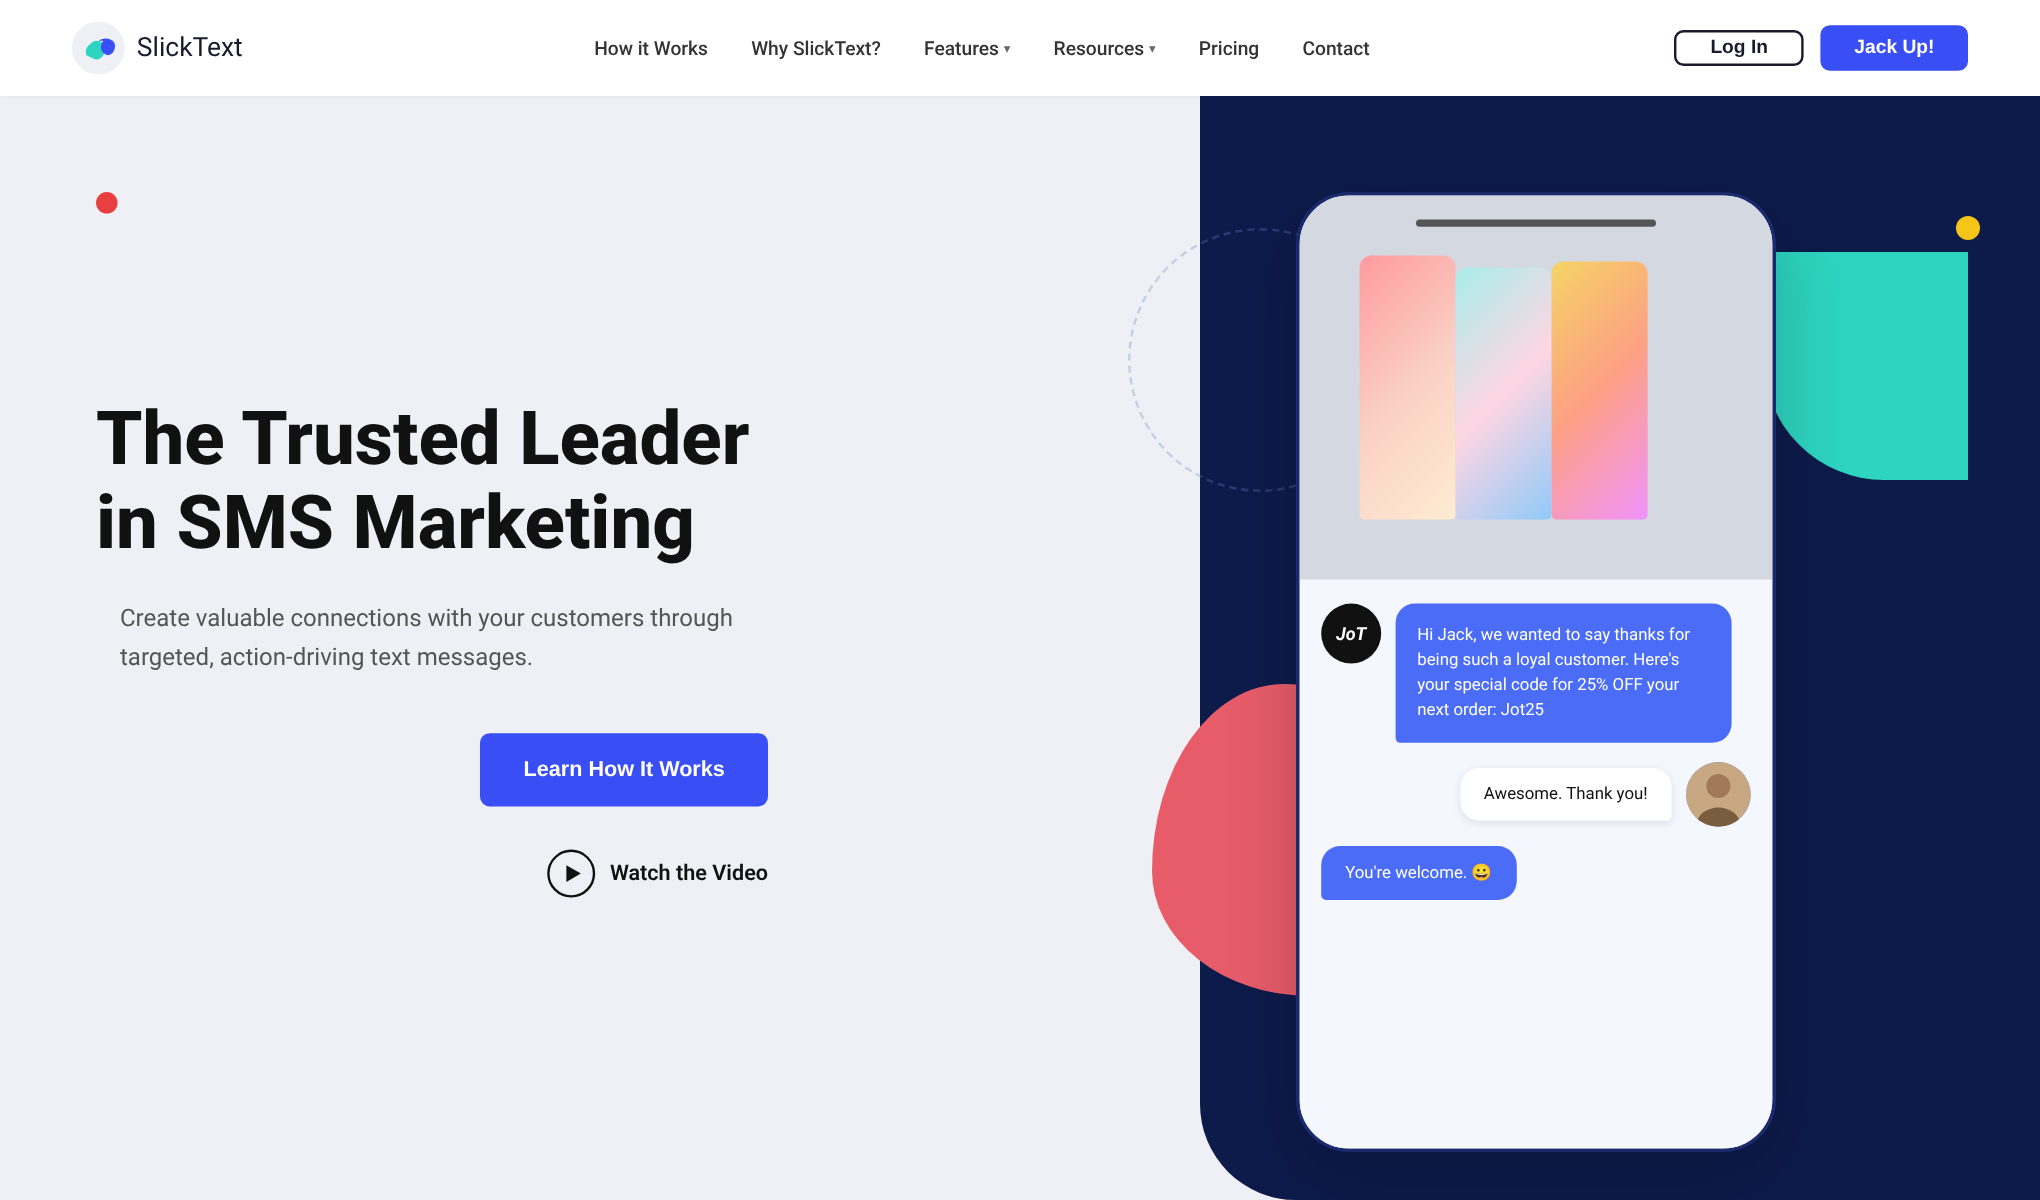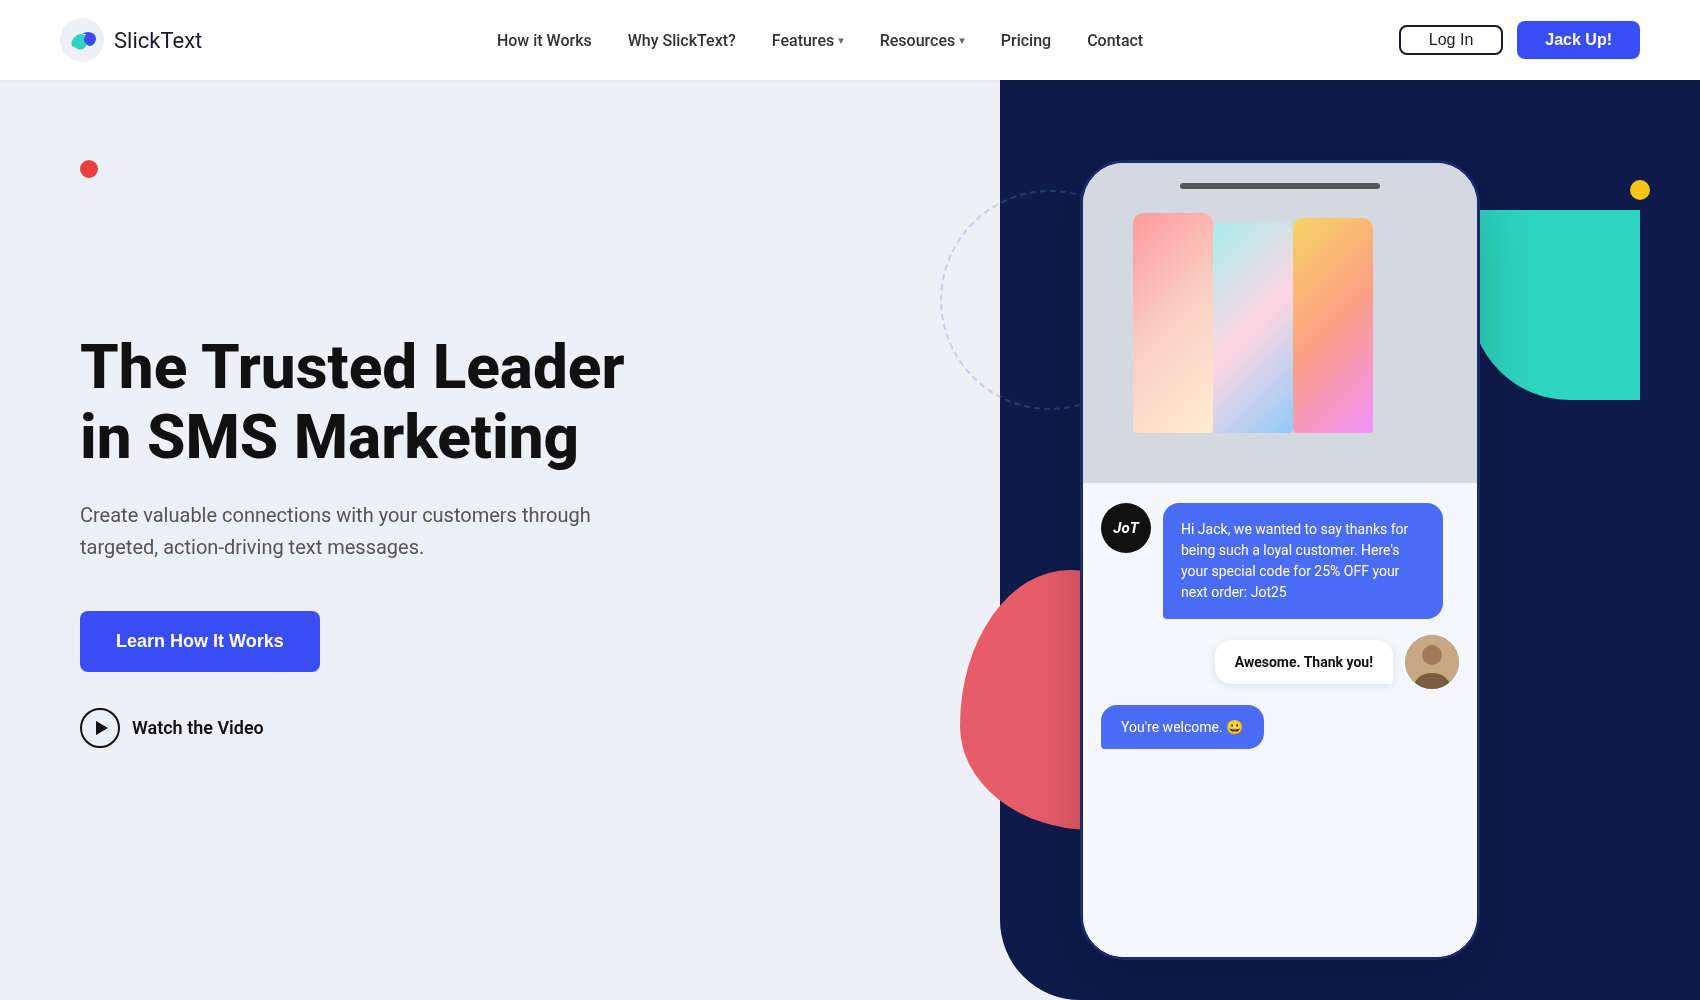--- a/index.html
+++ b/index.html
@@ -61,21 +61,21 @@
       display: flex;
       align-items: center;
       gap: 14px;
     }
     .btn-login {
       padding: 4px 28px;
       border: 2px solid #1a1a2e;
       border-radius: 8px;
       background: transparent;
       font-size: 16px;
-      font-weight: 400;
+      font-weight: 700;
       color: #1a1a2e;
       cursor: pointer;
     }
     .btn-signup {
       padding: 10px 28px;
       border: none;
       border-radius: 8px;
       background: #3a4ef5;
       font-size: 16px;
       font-weight: 600;
@@ -106,20 +106,21 @@
 
     
     .hero-left {
       position: relative;
       z-index: 5;
       display: flex;
       flex-direction: column;
       justify-content: center;
       padding: 50px 80px;
       width: 720px;
+      align-items: flex-end;
     }
 
     .red-dot {
       position: absolute;
       top: 80px;
       left: 80px;
       width: 18px;
       height: 18px;
       background: #e84040;
       border-radius: 50%;
@@ -381,21 +382,20 @@
       font-size: 14px;
       line-height: 1.5;
       max-width: 280px;
     }
 
     .msg-received {
       display: flex;
       justify-content: flex-end;
       align-items: center;
       gap: 12px;
-      font-weight: bold;
     }
 
     .bubble-white {
       background: #fff;
       color: #111;
       padding: 14px 20px;
       border-radius: 16px 16px 4px 16px;
       font-size: 14px;
       box-shadow: 0 2px 8px rgba(0,0,0,0.1);
     }

